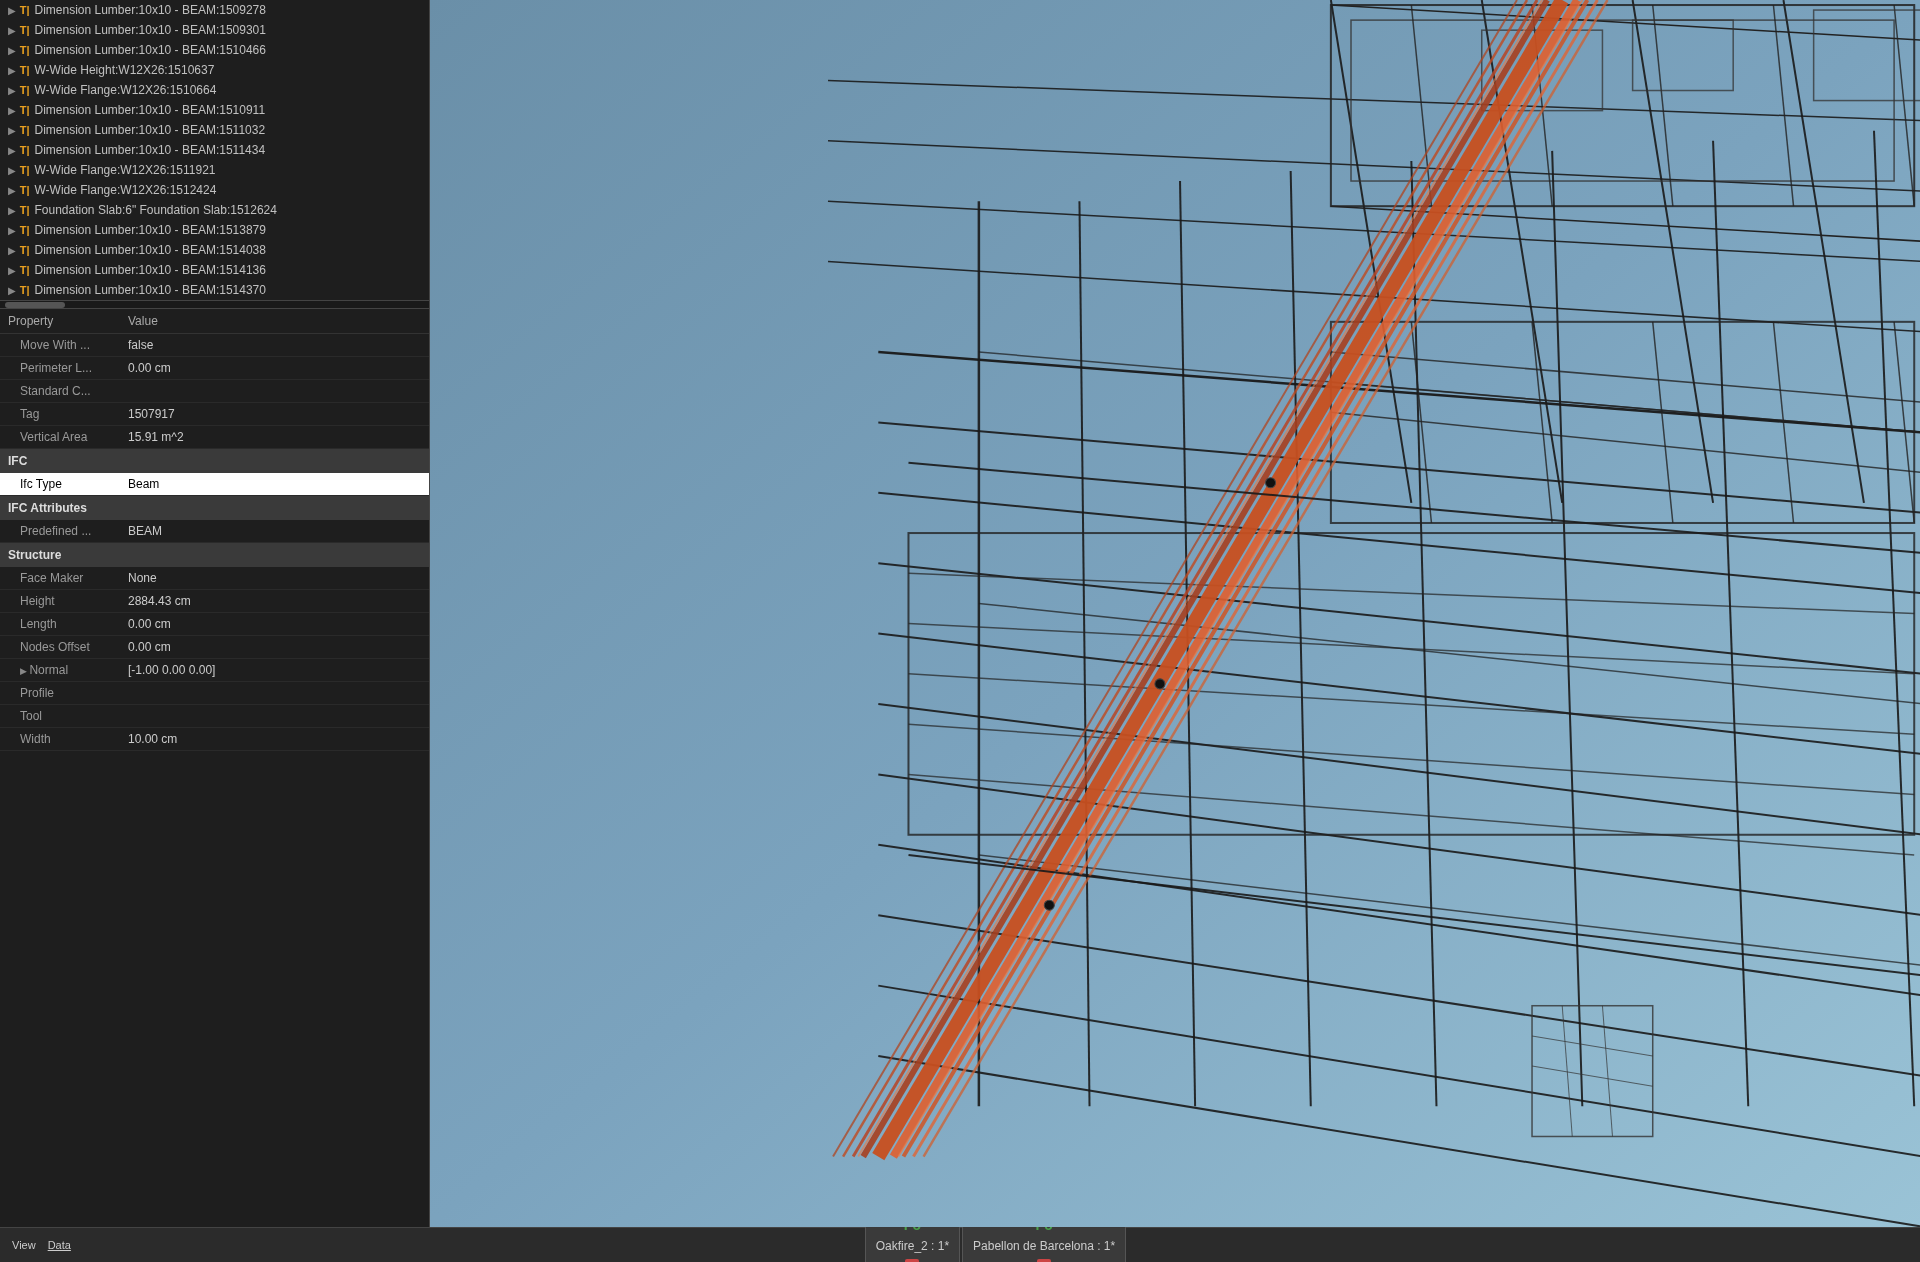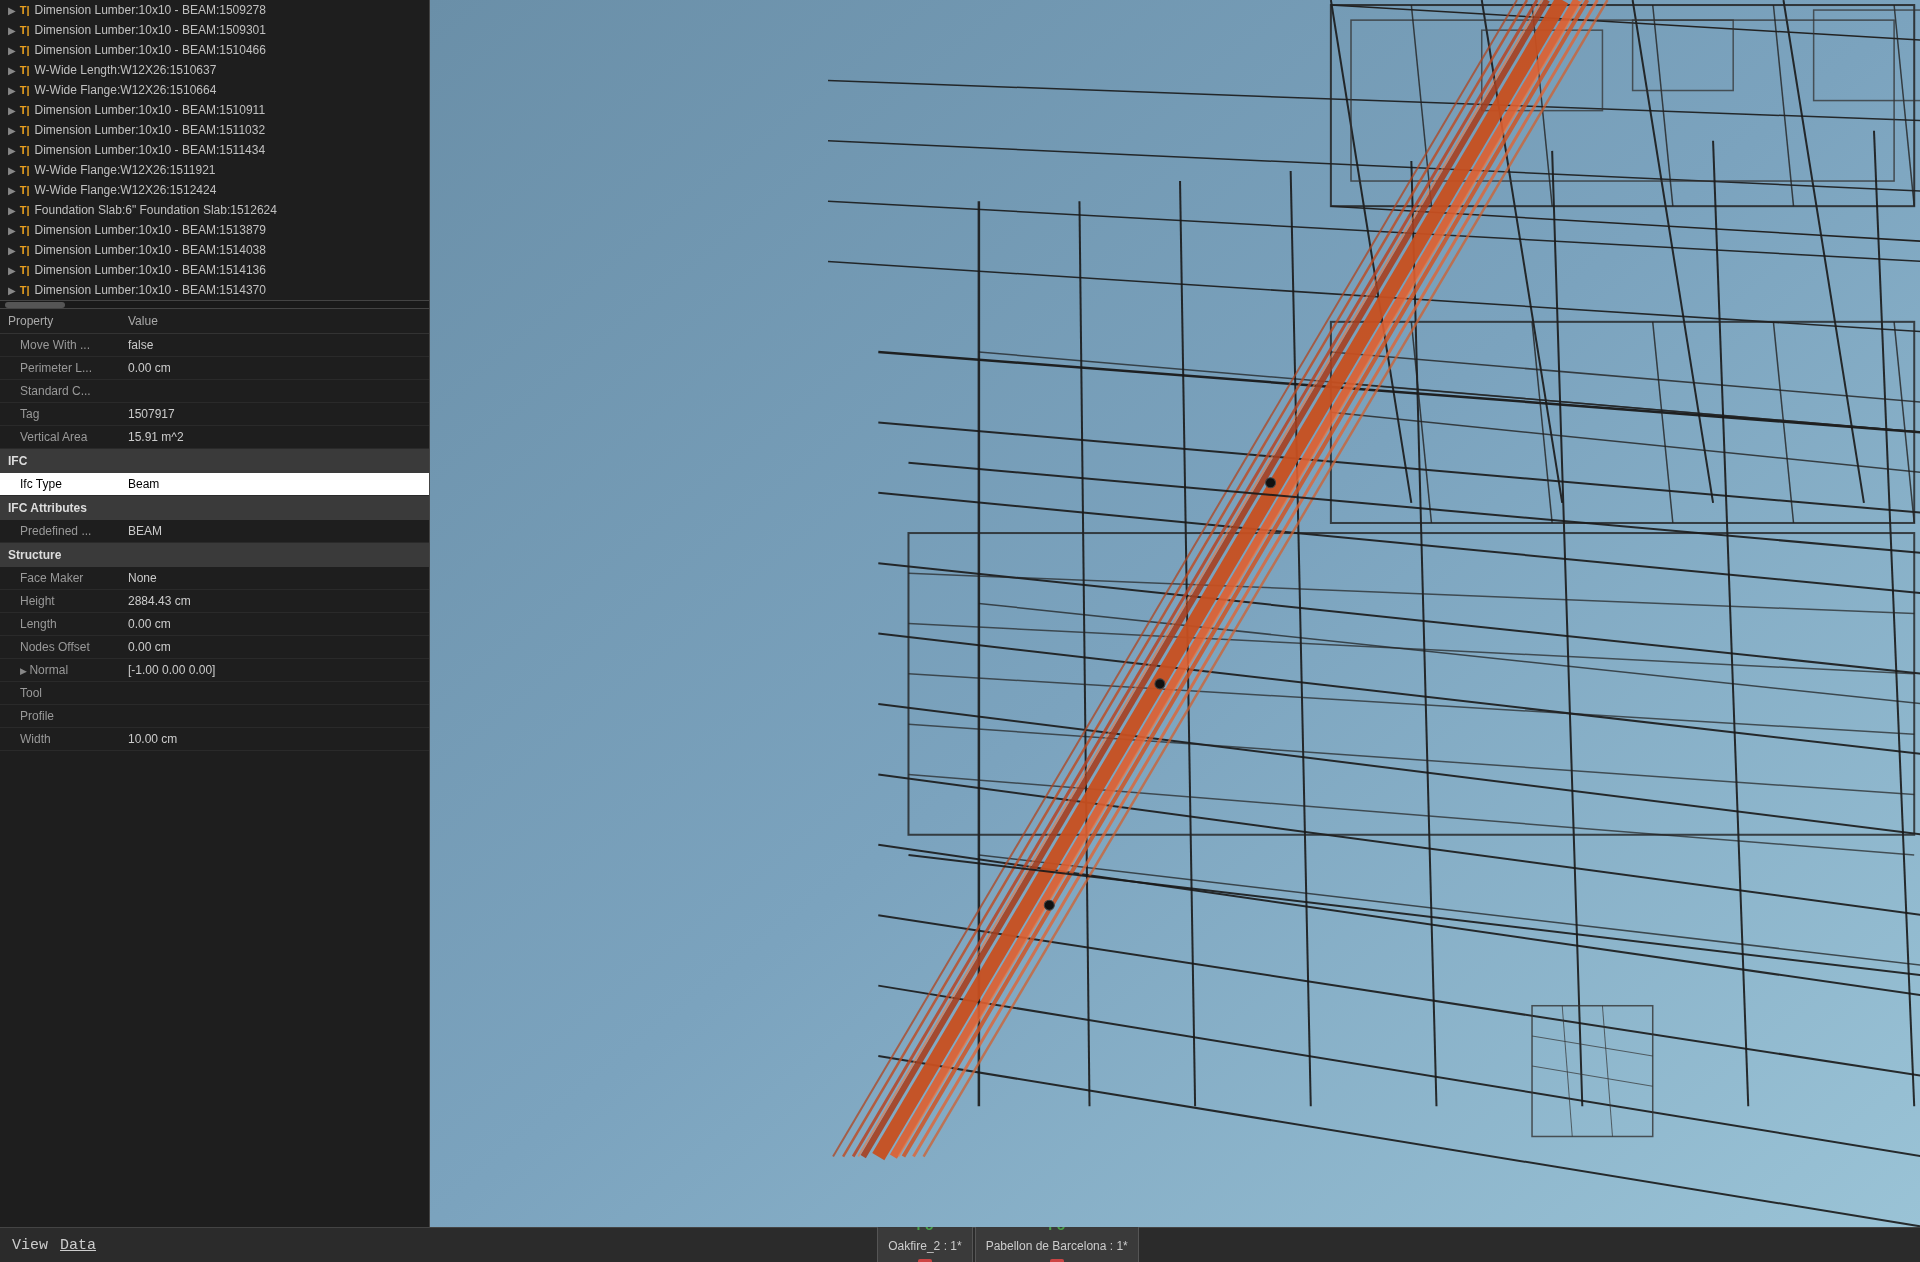--- a/index.html
+++ b/index.html
@@ -180,25 +180,24 @@
       background: #2b2b2b;
       border-top: 1px solid #444;
       display: flex;
       align-items: center;
       padding: 0 8px;
       gap: 4px;
     }
 
     .menu-item {
       color: #cccccc;
-      font-size: 15px;
+      font-size: 11px;
       cursor: pointer;
       padding: 2px 4px;
       text-decoration: none;
-      font-family: Liberation Mono, monospace;
     }
 
     .menu-item.underline {
       text-decoration: underline;
     }
 
     .tab-bar {
       display: flex;
       align-items: center;
       gap: 2px;
@@ -266,21 +265,21 @@
     <span class="tree-text">Dimension Lumber:10x10 - BEAM:1509301</span>
   </div>
         <div class="tree-item">
     <span class="tree-arrow">▶</span>
     <span class="tree-icon">T|</span>
     <span class="tree-text">Dimension Lumber:10x10 - BEAM:1510466</span>
   </div>
         <div class="tree-item">
     <span class="tree-arrow">▶</span>
     <span class="tree-icon">T|</span>
-    <span class="tree-text">W-Wide Length:W12X26:1510637</span>
+    <span class="tree-text">W-Wide Height:W12X26:1510637</span>
   </div>
         <div class="tree-item">
     <span class="tree-arrow">▶</span>
     <span class="tree-icon">T|</span>
     <span class="tree-text">W-Wide Flange:W12X26:1510664</span>
   </div>
         <div class="tree-item">
     <span class="tree-arrow">▶</span>
     <span class="tree-icon">T|</span>
     <span class="tree-text">Dimension Lumber:10x10 - BEAM:1510911</span>
@@ -396,25 +395,25 @@
             </tr>
             <tr class="prop-row">
               <td>Nodes Offset</td>
               <td>0.00 cm</td>
             </tr>
             <tr class="prop-row prop-row-with-arrow">
               <td>Normal</td>
               <td>[-1.00 0.00 0.00]</td>
             </tr>
             <tr class="prop-row">
+              <td>Profile</td>
+              <td></td>
+            </tr>
+            <tr class="prop-row">
               <td>Tool</td>
-              <td></td>
-            </tr>
-            <tr class="prop-row">
-              <td>Profile</td>
               <td></td>
             </tr>
             <tr class="prop-row">
               <td>Width</td>
               <td>10.00 cm</td>
             </tr>
           </tbody>
       </table>
     </div>
   </div>

